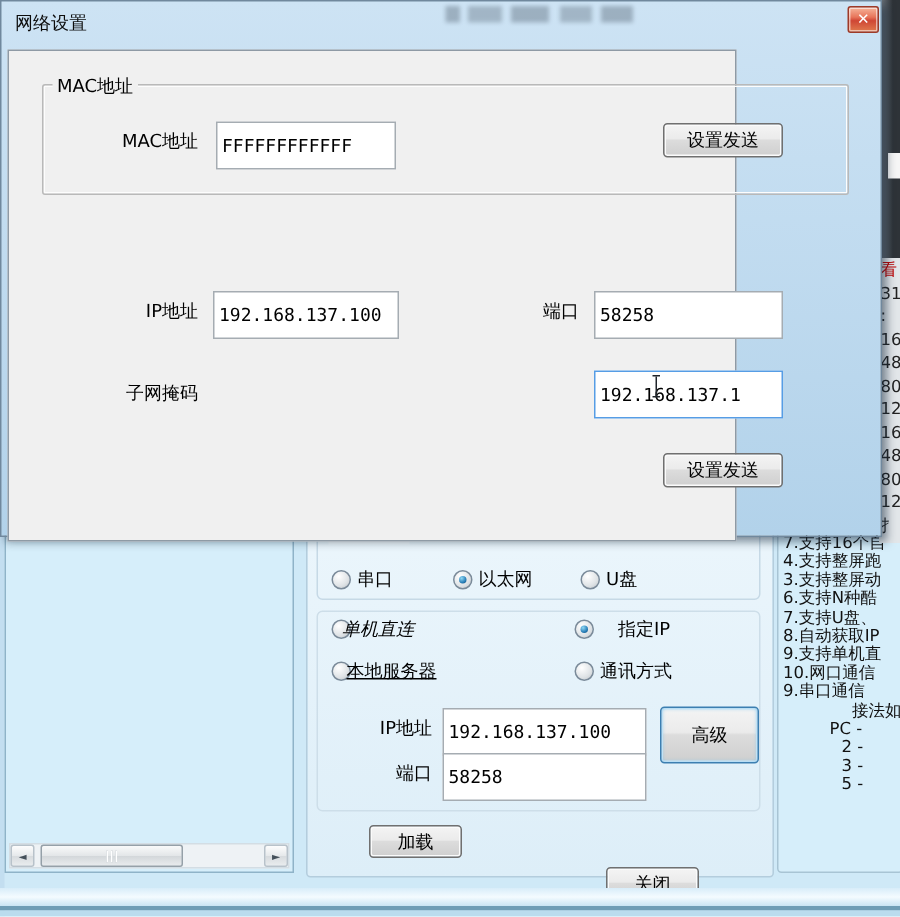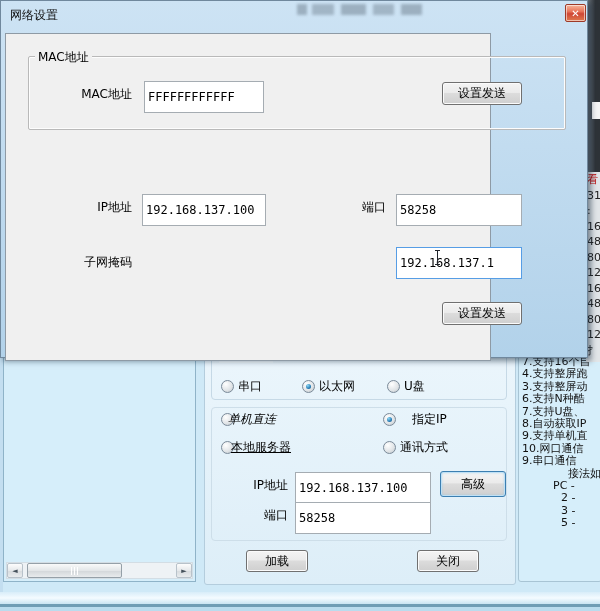--- a/index.html
+++ b/index.html
@@ -133,26 +133,26 @@
   <span class="rlabel" style="left:228px;top:411px;font-style:italic;">单机直连</span>
   <div class="radio checked" style="left:383px;top:413px;"></div>
   <span class="rlabel" style="left:412px;top:411px;">指定IP</span>
   <div class="radio" style="left:221px;top:441px;"></div>
   <span class="rlabel" style="left:231px;top:439px;text-decoration:underline;">本地服务器</span>
   <div class="radio" style="left:383px;top:441px;"></div>
   <span class="rlabel" style="left:400px;top:439px;">通讯方式</span>
 
   <span class="flabel" style="left:240px;top:477px;width:48px;">IP地址</span>
   <input class="tbox" style="left: 295px; top: 472px; width: 136px; height: 20px;" value="192.168.137.100">
-  <button class="btn7 focused" style="left:440px;top:471px;width:66px;height:26px;">高级</button>
+  <button class="btn7 focused" style="left:440px;top:471px;width:66px;height:38px;">高级</button>
   <span class="flabel" style="left:240px;top:507px;width:48px;">端口</span>
   <input class="tbox" style="left: 295px; top: 502px; width: 136px; height: 20px;" value="58258">
 
   <button class="btn7" style="left:246px;top:550px;width:62px;height:22px;">加载</button>
-  <button class="btn7" style="left:404px;top:550px;width:62px;height:22px;margin-left:13px;">关闭</button>
+  <button class="btn7" style="left:404px;top:578px;width:62px;height:22px;">关闭</button>
 
   <div class="instr-panel"></div>
   <div class="instructions">
     <div>7.支持16个自</div>
     <div>4.支持整屏跑</div>
     <div>3.支持整屏动</div>
     <div>6.支持N种酷</div>
     <div>7.支持U盘、</div>
     <div>8.自动获取IP</div>
     <div>9.支持单机直</div>

